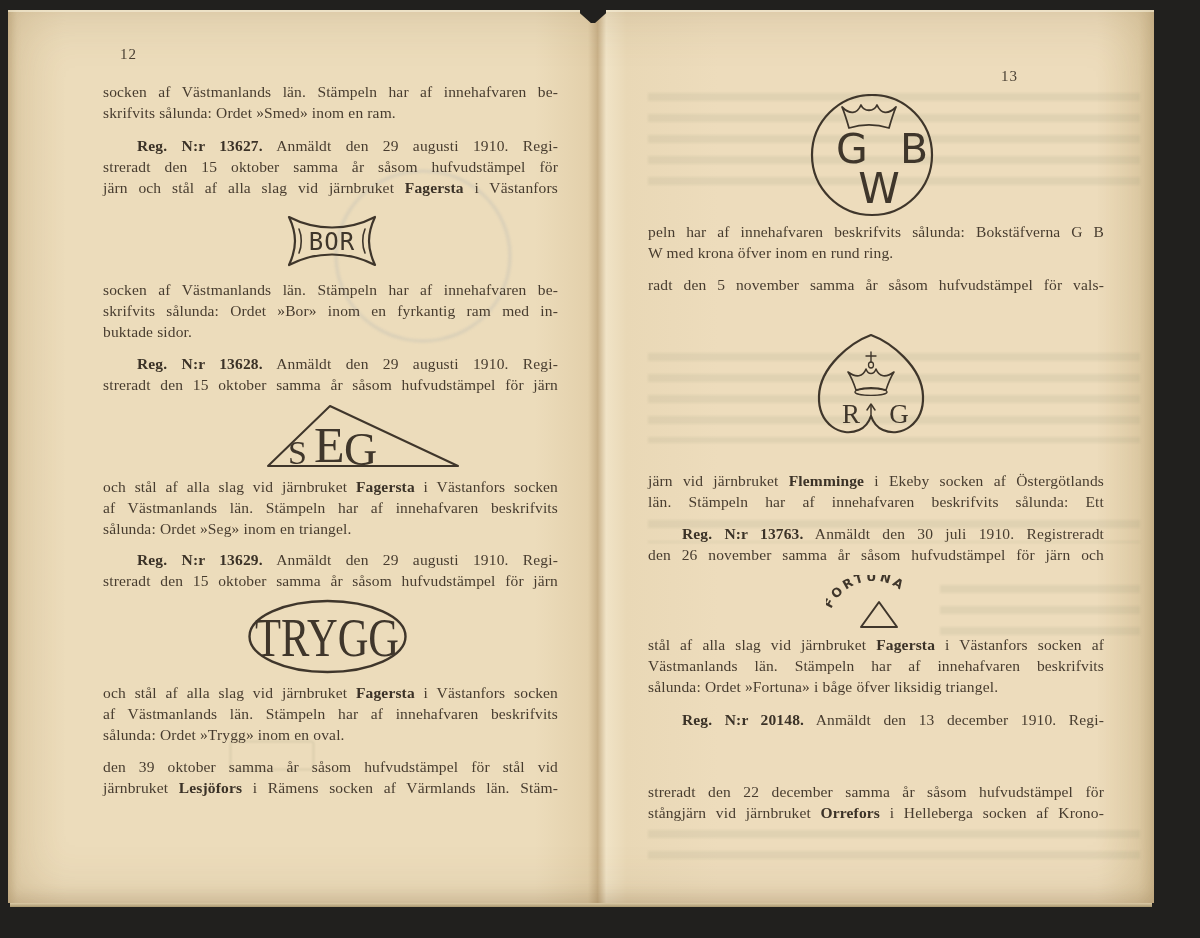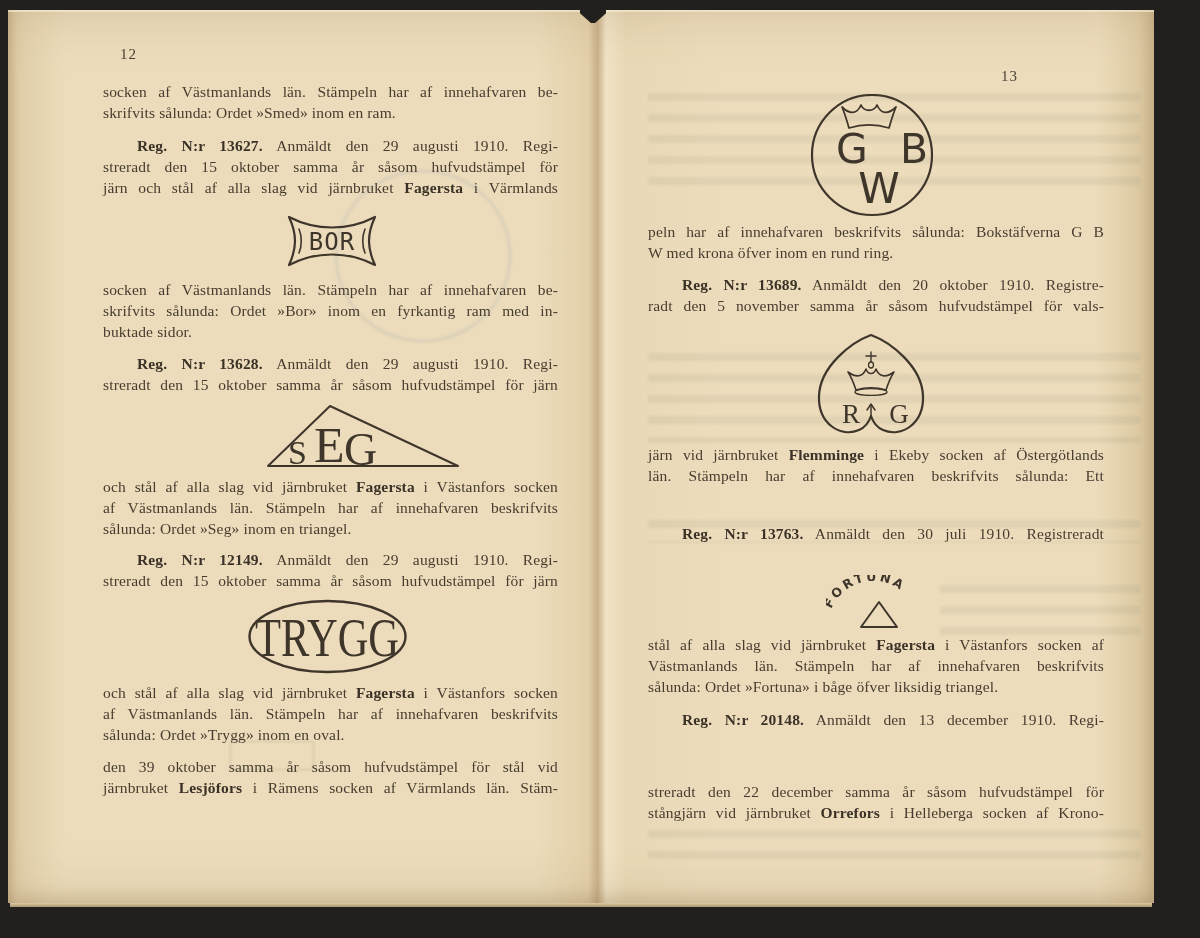--- a/index.html
+++ b/index.html
@@ -80,66 +80,66 @@
   <div class="pagenum" style="left:993px;top:38px;margin-top:20px;">13</div>
 
   <div class="col left-col">
     <div class="para" style="top:71px">
         <div class="ln"><span>socken af Västmanlands län.  Stämpeln har af innehafvaren be-</span></div>
         <div class="ln last"><span>skrifvits sålunda: Ordet »Smed» inom en ram.</span></div>
       </div>
     <div class="para" style="top:125px">
         <div class="ln indent"><span class="b">Reg. N:r 13627.</span><span>  Anmäldt den 29 augusti 1910.  Regi-</span></div>
         <div class="ln"><span>streradt den 15 oktober samma år såsom hufvudstämpel för</span></div>
-        <div class="ln"><span>järn och stål af alla slag vid järnbruket </span><span class="b">Fagersta</span><span> i Värmlands</span></div>
+        <div class="ln"><span>järn och stål af alla slag vid järnbruket </span><span class="b">Fagersta</span><span> i Västanfors</span></div>
       </div>
     <div class="para" style="top:269px">
         <div class="ln"><span>socken af Västmanlands län.  Stämpeln har af innehafvaren be-</span></div>
         <div class="ln"><span>skrifvits sålunda: Ordet »Bor» inom en fyrkantig ram med in-</span></div>
         <div class="ln last"><span>buktade sidor.</span></div>
       </div>
     <div class="para" style="top:343px">
         <div class="ln indent"><span class="b">Reg. N:r 13628.</span><span>  Anmäldt den 29 augusti 1910.  Regi-</span></div>
         <div class="ln"><span>streradt den 15 oktober samma år såsom hufvudstämpel för järn</span></div>
       </div>
     <div class="para" style="top:466px">
         <div class="ln"><span>och stål af alla slag vid järnbruket </span><span class="b">Fagersta</span><span> i Västanfors socken</span></div>
         <div class="ln"><span>af Västmanlands län.  Stämpeln har af innehafvaren beskrifvits</span></div>
         <div class="ln last"><span>sålunda: Ordet »Seg» inom en triangel.</span></div>
       </div>
     <div class="para" style="top:539px">
-        <div class="ln indent"><span class="b">Reg. N:r 12149.</span><span>  Anmäldt den 29 augusti 1910.  Regi-</span></div>
+        <div class="ln indent"><span class="b">Reg. N:r 13629.</span><span>  Anmäldt den 29 augusti 1910.  Regi-</span></div>
         <div class="ln"><span>streradt den 15 oktober samma år såsom hufvudstämpel för järn</span></div>
       </div>
     <div class="para" style="top:672px">
         <div class="ln"><span>och stål af alla slag vid järnbruket </span><span class="b">Fagersta</span><span> i Västanfors socken</span></div>
         <div class="ln"><span>af Västmanlands län.  Stämpeln har af innehafvaren beskrifvits</span></div>
         <div class="ln last"><span>sålunda: Ordet »Trygg» inom en oval.</span></div>
       </div>
     <div class="para" style="top:746px">
         <div class="ln"><span>den 39 oktober samma år såsom hufvudstämpel för stål vid</span></div>
         <div class="ln"><span>järnbruket </span><span class="b">Lesjöfors</span><span> i Rämens socken af Värmlands län.  Stäm-</span></div>
       </div>
   </div>
 
   <div class="col right-col">
     <div class="para" style="top:211px">
         <div class="ln"><span>peln har af innehafvaren beskrifvits sålunda: Bokstäfverna G B</span></div>
         <div class="ln last"><span>W med krona öfver inom en rund ring.</span></div>
       </div>
     <div class="para" style="top:264px">
-        <div class="ln indent"><span class="b">Reg. N:r 13689.</span><span>  Anmäldt den 20 oktober 1910.  Registre-</span></div>
         <div class="ln"><span>radt den 5 november samma år såsom hufvudstämpel för vals-</span></div>
       </div>
-    <div class="para" style="top:434px">
+    <div class="para" style="top:460px">
         <div class="ln"><span>järn vid järnbruket </span><span class="b">Flemminge</span><span> i Ekeby socken af Östergötlands</span></div>
         <div class="ln"><span>län.  Stämpeln har af innehafvaren beskrifvits sålunda: Ett</span></div>
       </div>
     <div class="para" style="top:513px">
         <div class="ln indent"><span class="b">Reg. N:r 13763.</span><span>  Anmäldt den 30 juli 1910.  Registreradt</span></div>
+        <div class="ln"><span>den 26 november samma år såsom hufvudstämpel för järn och</span></div>
       </div>
     <div class="para" style="top:624px">
         <div class="ln"><span>stål af alla slag vid järnbruket </span><span class="b">Fagersta</span><span> i Västanfors socken af</span></div>
         <div class="ln"><span>Västmanlands län.  Stämpeln har af innehafvaren beskrifvits</span></div>
         <div class="ln last"><span>sålunda: Ordet »Fortuna» i båge öfver liksidig triangel.</span></div>
       </div>
     <div class="para" style="top:699px">
         <div class="ln indent"><span class="b">Reg. N:r 20148.</span><span>  Anmäldt den 13 december 1910.  Regi-</span></div>
       </div>
     <div class="para" style="top:771px">

